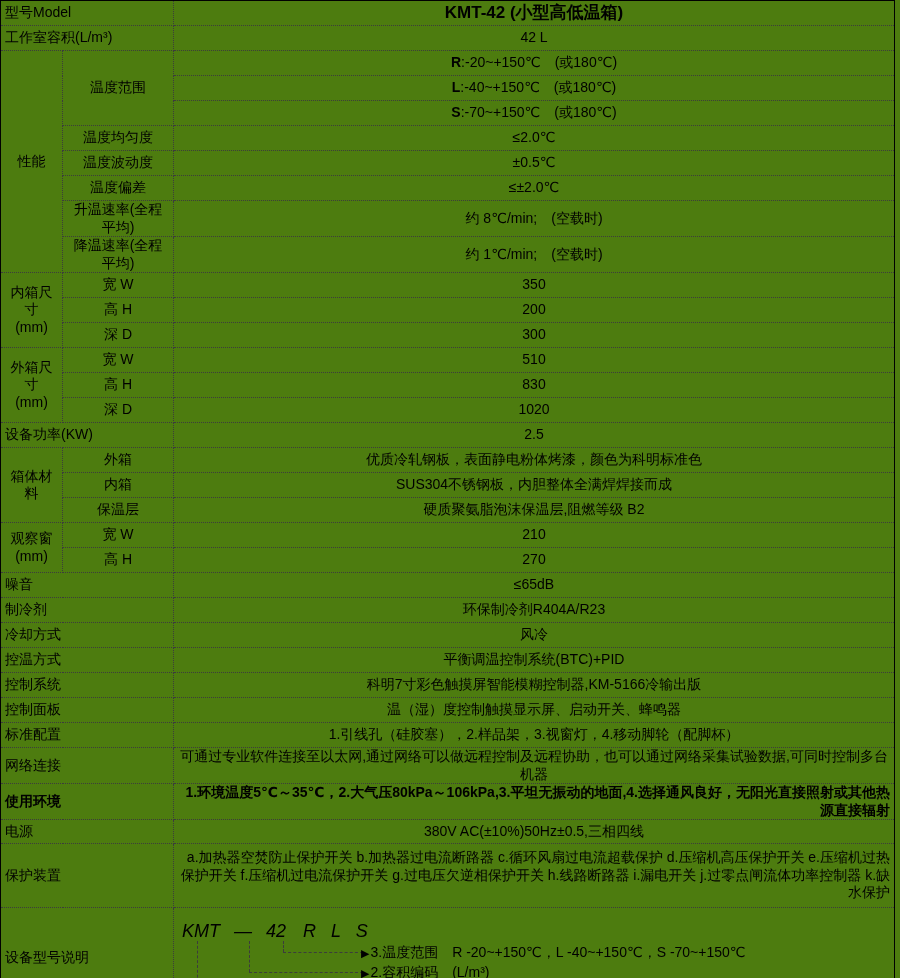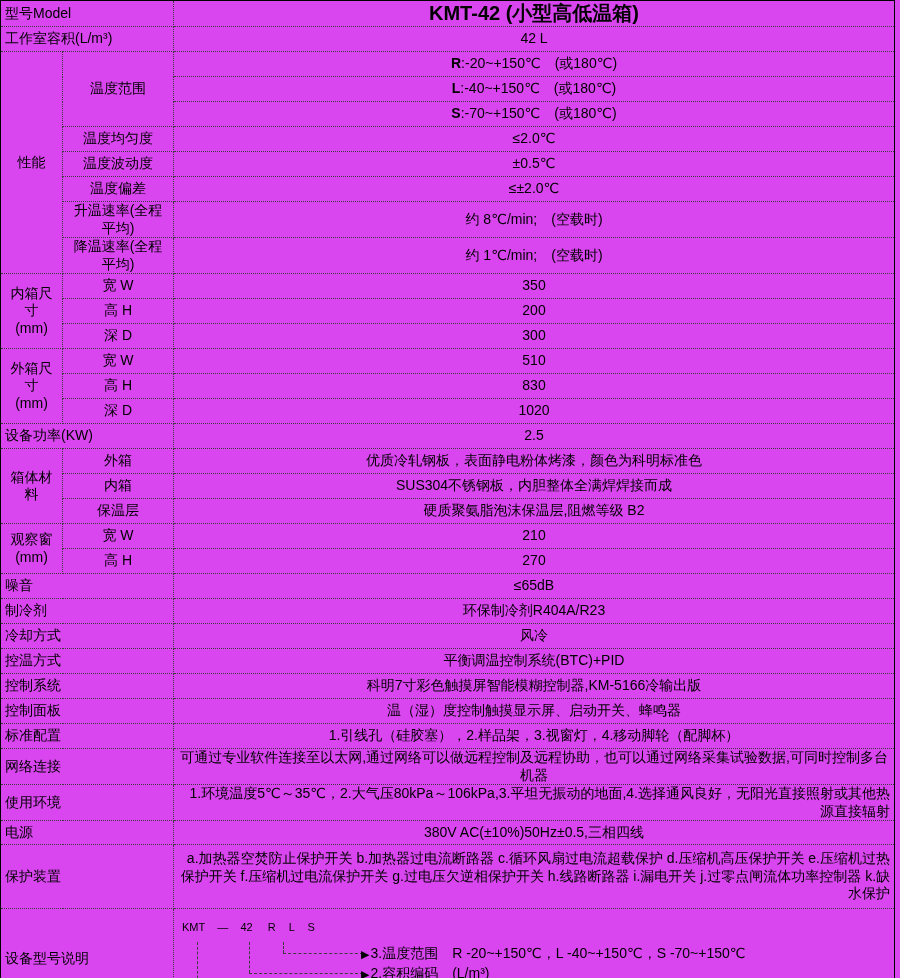--- a/index.html
+++ b/index.html
@@ -1,37 +1,37 @@
 <!DOCTYPE html>
 <html><head>
 <meta charset="utf-8">
 <style>
   html,body{margin:0;padding:0;background:#ffffff;}
   body{font-family:"Liberation Sans","DejaVu Sans",sans-serif;color:#000;}
-  .wrap{width:900px;height:978px;background:#d946ef;overflow:hidden;}
+  .wrap{width:900px;height:978px;background:#4d7c0f;overflow:hidden;}
   table.spec{border-collapse:collapse;table-layout:fixed;width:894px;border:1px solid #000;}
   td{border:1px dotted #3c3c3c;padding:0 4px;font-size:14px;line-height:1.25;overflow:hidden;}
   col.c1{width:62px;}
   col.c2{width:111px;}
   col.c3{width:721px;}
   tr{height:25px;}
-  tr.h36{height:36px;}
+  tr.h36{height:36px;font-weight:bold;}
   tr.h24{height:24px;margin-top:40px;}
   tr.h64{height:64px;}
   tr.h100{height:100px;}
   .lbl{text-align:left;vertical-align:middle;}
   .grp{text-align:center;vertical-align:middle;white-space:pre-line;}
   .sub{text-align:center;vertical-align:middle;}
   .val{text-align:center;vertical-align:middle;}
   .val.left{text-align:right;margin-left:47px;}
   .bold{font-weight:bold;}
-  .title-val{font-weight:bold;font-size:20px;}
+  .title-val{font-weight:bold;font-size:17px;}
   
   .diagram{position:relative;height:100px;padding:0;}
-  .code-line{position:absolute;top:12px;left:8px;font-size:11px;white-space:nowrap;}
+  .code-line{position:absolute;top:12px;left:8px;font-size:18px;white-space:nowrap;font-style:italic;}
   .code-line span{display:inline-block;}
   .code-prefix{margin-right:9px;}
   .code-dash{margin-right:9px;}
   .code-volume{margin-right:12px;}
   .code-letters{letter-spacing:5px;}
   .vline{position:absolute;width:0;border-left:1px dashed #3c3c3c;}
   .hline{position:absolute;height:0;border-top:1px dashed #3c3c3c;}
   .v1{left:23px;top:33px;height:51px;}
   .v2{left:75px;top:33px;height:31px;}
   .v3{left:109px;top:33px;height:11px;}

